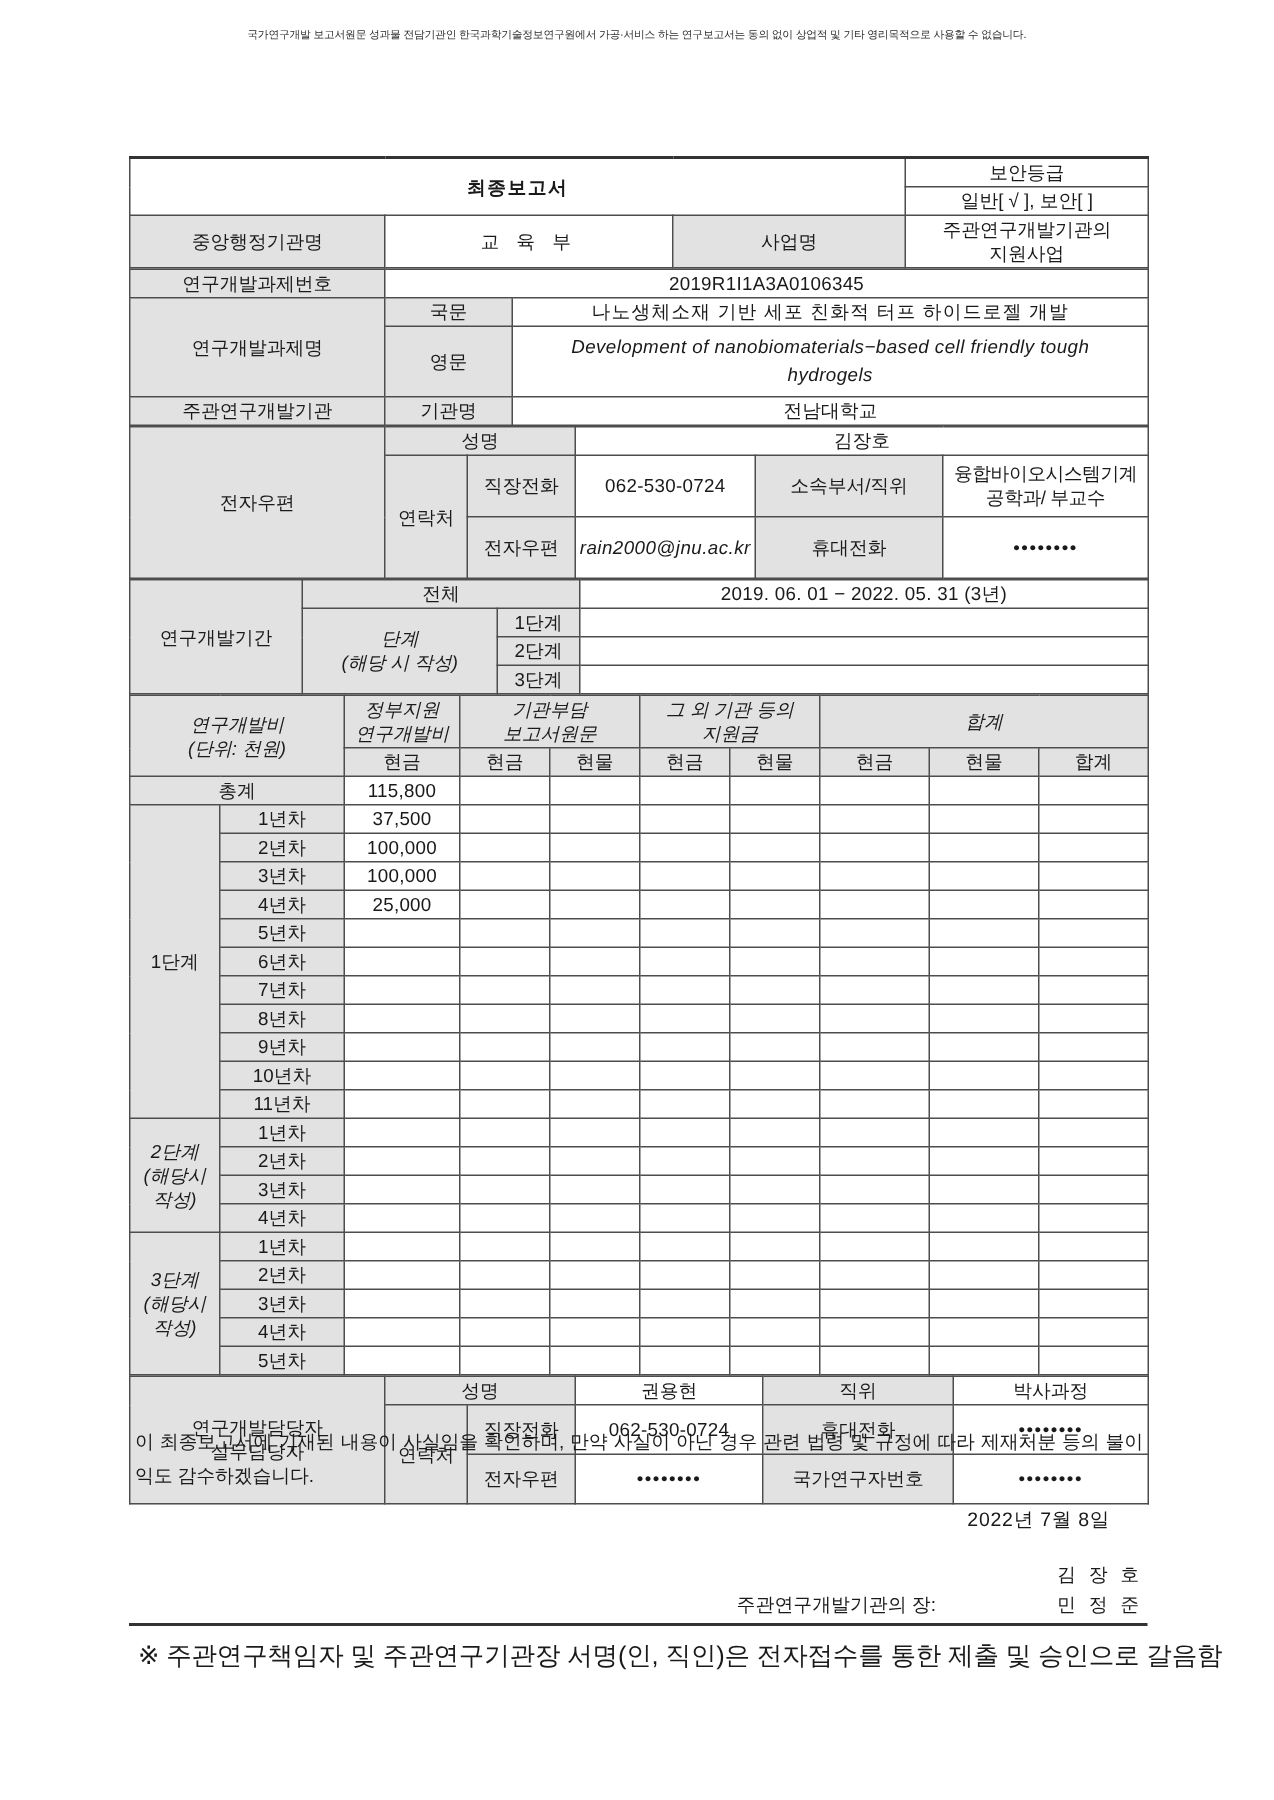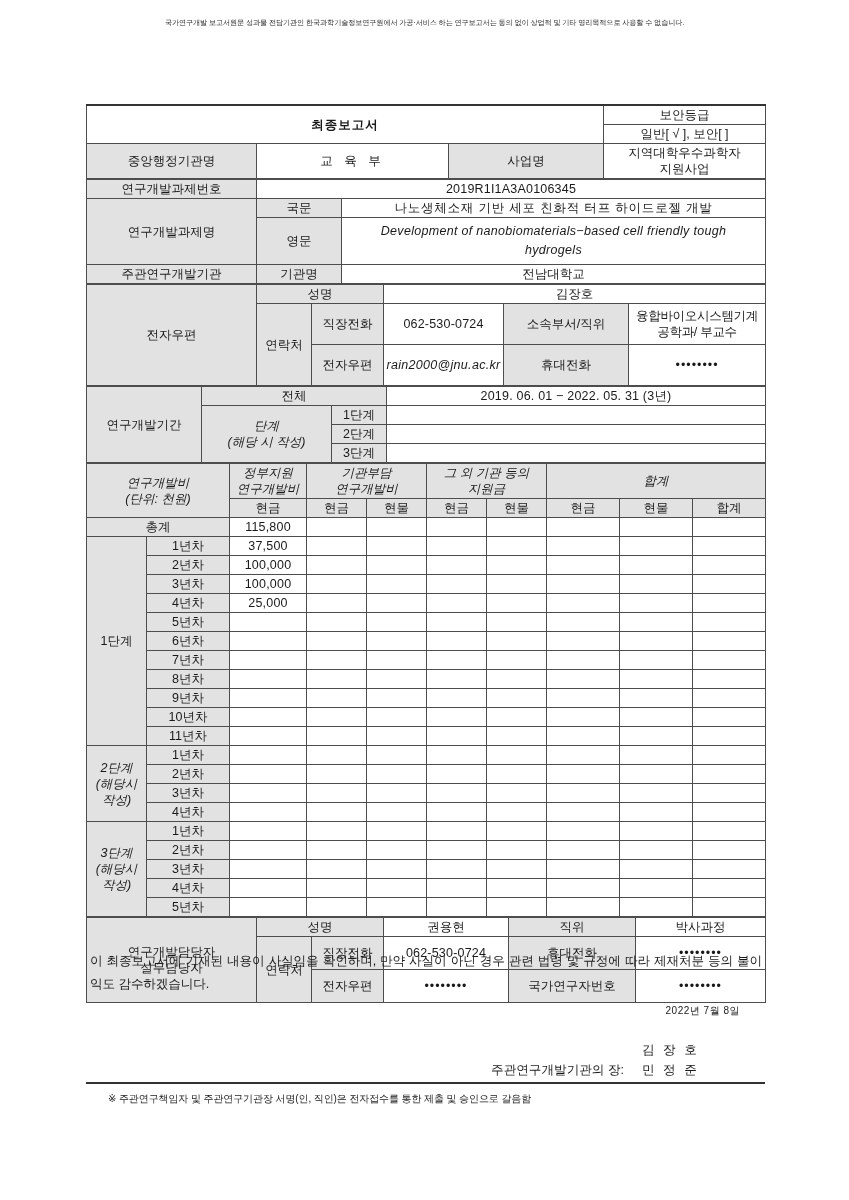--- a/index.html
+++ b/index.html
@@ -81,21 +81,21 @@
     line-height: 1.85;
     letter-spacing: -0.1px;
     text-align: justify;
   }
   .date-line {
     position: absolute;
     left: 90px;
     top: 1004px;
     width: 672px;
     text-align: right;
-    font-size: 10px;
+    font-size: 13px;
     letter-spacing: 0.5px;
     padding-right: 22px;
     box-sizing: border-box;
   }
   .sign-block {
     position: absolute;
     left: 90px;
     top: 1040px;
     width: 672px;
     font-size: 12.6px;
@@ -105,35 +105,35 @@
     display: flex;
     justify-content: flex-end;
   }
   .sign-label {
     text-align: right;
     width: 250px;
     padding-right: 18px;
   }
   .sign-name {
     width: 120px;
-    text-align: left;
+    text-align: right;
     letter-spacing: 2.5px;
   }
   .hr-bottom {
     position: absolute;
     left: 86px;
     top: 1082px;
     width: 679px;
     border-top: 2px solid #333;
   }
   .footnote {
     position: absolute;
-    left: 108px;
+    left: 92px;
     top: 1092px;
-    font-size: 10px;
+    font-size: 17px;
     letter-spacing: -0.1px;
   }
 </style>
 </head>
 <body>
 
 <div class="page">
 
   <div class="notice">국가연구개발 보고서원문 성과물 전담기관인 한국과학기술정보연구원에서 가공·서비스 하는 연구보고서는 동의 없이 상업적 및 기타 영리목적으로 사용할 수 없습니다.</div>
 
@@ -151,21 +151,21 @@
         <td class="wt title topline" colspan="3" rowspan="2">최종보고서</td>
         <td class="wt topline small">보안등급</td>
       </tr>
       <tr>
         <td class="wt small">일반[ √ ], 보안[    ]</td>
       </tr>
       <tr>
         <td class="hd">중앙행정기관명</td>
         <td class="wt sp">교 육 부</td>
         <td class="hd">사업명</td>
-        <td class="wt" style="white-space:pre-line">지역대학우수과학자
+        <td class="wt" style="white-space:pre-line">주관연구개발기관의
 지원사업</td>
       </tr>
     </tbody>
       </table>
 
     <table class="t">
       <colgroup>
         <col style="width:170px">
           <col style="width:85px">
           <col style="width:424px">
@@ -266,21 +266,21 @@
           <col style="width:73px">
           <col style="width:73px">
       </colgroup>
       <tbody>
           <tr>
         <td class="hd xsmall" colspan="2" rowspan="2" style="white-space:pre-line">연구개발비
 (단위: 천원)</td>
         <td class="hd xsmall" rowspan="1" style="white-space:pre-line">정부지원
 연구개발비</td>
         <td class="hd xsmall" colspan="2" style="white-space:pre-line">기관부담
-연구개발비</td>
+보고서원문</td>
         <td class="hd xsmall" colspan="2" style="white-space:pre-line">그 외 기관 등의
 지원금</td>
         <td class="hd xsmall" colspan="3">합계</td>
       </tr>
       <tr>
         <td class="hd small">현금</td>
         <td class="hd small">현금</td>
         <td class="hd small">현물</td>
         <td class="hd small">현금</td>
         <td class="hd small">현물</td>

